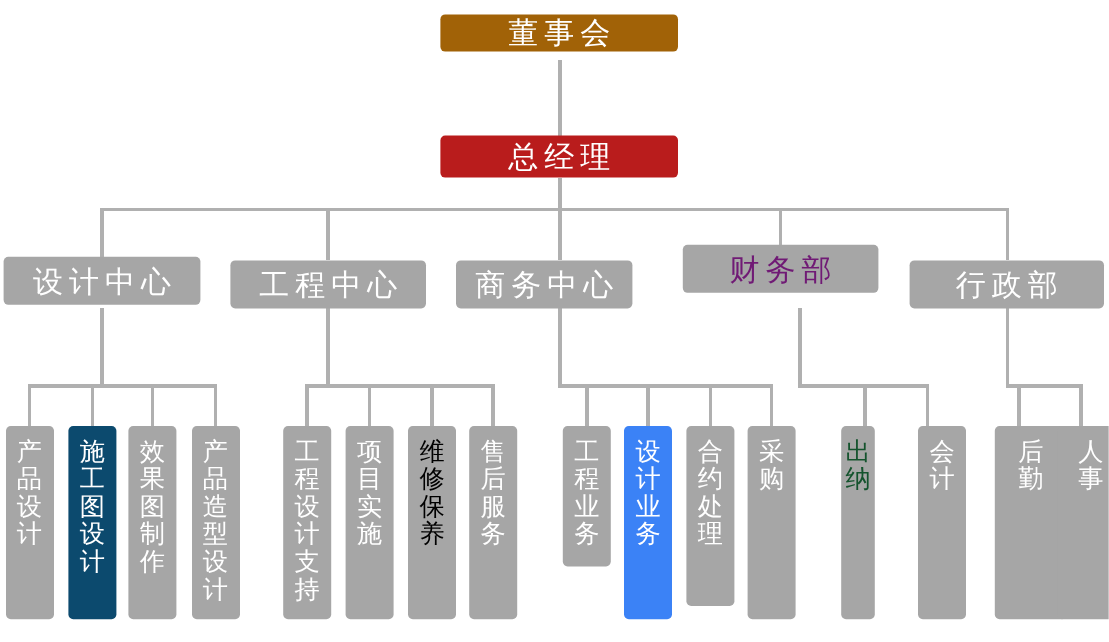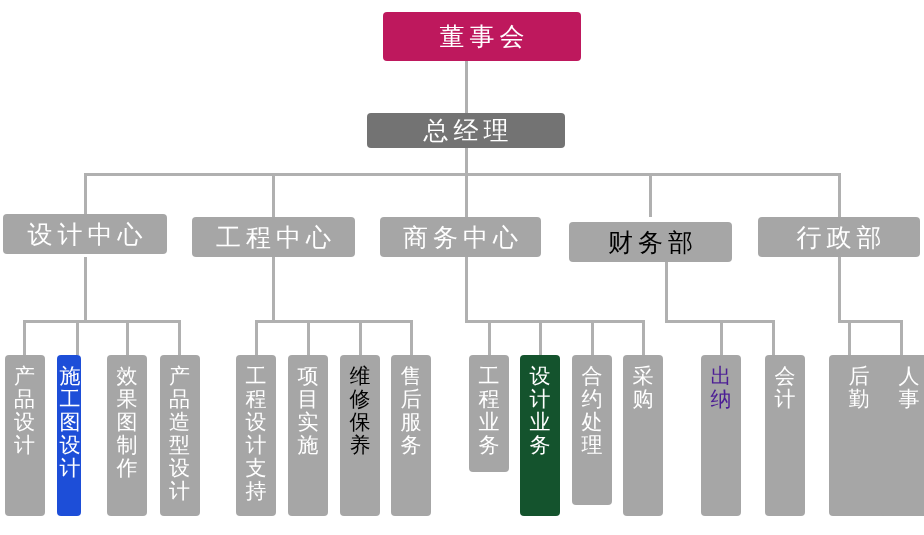--- a/index.html
+++ b/index.html
@@ -83,27 +83,27 @@
       <line x1="666.5" y1="257" x2="666.5" y2="321.5" stroke="#b0b0b0" stroke-width="3"></line>
       <line x1="665" y1="321.5" x2="774.5" y2="321.5" stroke="#b0b0b0" stroke-width="3"></line>
       <line x1="721" y1="321.5" x2="721" y2="355" stroke="#b0b0b0" stroke-width="3"></line>
       <line x1="773" y1="321.5" x2="773" y2="355" stroke="#b0b0b0" stroke-width="3"></line>
       <line x1="839.5" y1="257" x2="839.5" y2="321.5" stroke="#b0b0b0" stroke-width="3"></line>
       <line x1="838" y1="321.5" x2="902.5" y2="321.5" stroke="#b0b0b0" stroke-width="3"></line>
       <line x1="849" y1="321.5" x2="849" y2="355" stroke="#b0b0b0" stroke-width="3"></line>
       <line x1="901" y1="321.5" x2="901" y2="355" stroke="#b0b0b0" stroke-width="3"></line>
     </svg>
   <div id="nodes">
-      <div class="node hbox" style="left: 367px; top: 12px; width: 198px; height: 49px; background: #be185d; color: rgb(255, 255, 255); margin-left: 16px;">董事会</div>
-      <div class="node hbox" style="left: 367px; top: 113px; width: 198px; height: 35px; background: #737373; color: rgb(255, 255, 255);">总经理</div>
+      <div class="node hbox" style="left: 367px; top: 12px; width: 198px; height: 31px; background: #a16207; color: rgb(255, 255, 255);">董事会</div>
+      <div class="node hbox" style="left: 367px; top: 113px; width: 198px; height: 35px; background: #b91c1c; color: rgb(255, 255, 255);">总经理</div>
       <div class="node hbox" style="left: 3px; top: 214px; width: 164px; height: 40px; background: rgb(166, 166, 166); color: rgb(255, 255, 255);">设计中心</div>
       <div class="node vbox" style="left: 4.5px; top: 355px; width: 40px; height: 161px; background: rgb(166, 166, 166); color: rgb(255, 255, 255);">
         <span class="vlabel">产品设计</span>
       </div>
-      <div class="node vbox" style="left: 57px; top: 355px; width: 24px; height: 161px; background: #1d4ed8; color: rgb(255, 255, 255);">
+      <div class="node vbox" style="left: 57px; top: 355px; width: 40px; height: 161px; background: #0c4a6e; color: rgb(255, 255, 255);">
         <span class="vlabel">施工图设计</span>
       </div>
       <div class="node vbox" style="left: 107px; top: 355px; width: 40px; height: 161px; background: rgb(166, 166, 166); color: rgb(255, 255, 255);">
         <span class="vlabel">效果图制作</span>
       </div>
       <div class="node vbox" style="left: 159.5px; top: 355px; width: 40px; height: 161px; background: rgb(166, 166, 166); color: rgb(255, 255, 255);">
         <span class="vlabel">产品造型设计</span>
       </div>
       <div class="node hbox" style="left: 192px; top: 217px; width: 163px; height: 40px; background: rgb(166, 166, 166); color: rgb(255, 255, 255);">工程中心</div>
       <div class="node vbox" style="left: 236px; top: 355px; width: 40px; height: 161px; background: rgb(166, 166, 166); color: rgb(255, 255, 255);">
@@ -111,35 +111,35 @@
       </div>
       <div class="node vbox" style="left: 288px; top: 355px; width: 40px; height: 161px; background: rgb(166, 166, 166); color: rgb(255, 255, 255);">
         <span class="vlabel">项目实施</span>
       </div>
       <div class="node vbox" style="left: 340px; top: 355px; width: 40px; height: 161px; background: rgb(166, 166, 166); color: #000000;">
         <span class="vlabel">维修保养</span>
       </div>
       <div class="node vbox" style="left: 391px; top: 355px; width: 40px; height: 161px; background: rgb(166, 166, 166); color: rgb(255, 255, 255);">
         <span class="vlabel">售后服务</span>
       </div>
-      <div class="node hbox" style="left: 380px; top: 217px; width: 161px; height: 40px; background: rgb(166, 166, 166); color: rgb(255, 255, 255);">商务中心</div>
+      <div class="node hbox" style="left: 380px; top: 217px; width: 147px; height: 40px; background: rgb(166, 166, 166); color: rgb(255, 255, 255);">商务中心</div>
       <div class="node vbox" style="left: 469px; top: 355px; width: 40px; height: 117px; background: rgb(166, 166, 166); color: rgb(255, 255, 255);">
         <span class="vlabel">工程业务</span>
       </div>
-      <div class="node vbox" style="left: 520px; top: 355px; width: 40px; height: 161px; background: #14532d; color: rgb(255, 255, 255);">
+      <div class="node vbox" style="left: 520px; top: 355px; width: 40px; height: 161px; background: #3b82f6; color: rgb(255, 255, 255);">
         <span class="vlabel">设计业务</span>
       </div>
       <div class="node vbox" style="left: 572px; top: 355px; width: 40px; height: 150px; background: rgb(166, 166, 166); color: rgb(255, 255, 255);">
         <span class="vlabel">合约处理</span>
       </div>
       <div class="node vbox" style="left: 623px; top: 355px; width: 40px; height: 161px; background: rgb(166, 166, 166); color: rgb(255, 255, 255);">
         <span class="vlabel">采购</span>
       </div>
-      <div class="node hbox" style="left: 569px; top: 222px; width: 163px; height: 40px; background: rgb(166, 166, 166); color: #000000;">财务部</div>
-      <div class="node vbox" style="left: 701px; top: 355px; width: 40px; height: 161px; background: rgb(166, 166, 166); color: #4c1d95;">
+      <div class="node hbox" style="left: 569px; top: 204px; width: 163px; height: 40px; background: rgb(166, 166, 166); color: #701a75;">财务部</div>
+      <div class="node vbox" style="left: 701px; top: 355px; width: 28px; height: 161px; background: rgb(166, 166, 166); color: #14532d;">
         <span class="vlabel">出纳</span>
       </div>
       <div class="node vbox" style="left: 753px; top: 355px; width: 40px; height: 161px; background: rgb(166, 166, 166); color: rgb(255, 255, 255); margin-left: 12px;">
         <span class="vlabel">会计</span>
       </div>
       <div class="node hbox" style="left: 758px; top: 217px; width: 162px; height: 40px; background: rgb(166, 166, 166); color: rgb(255, 255, 255);">行政部</div>
       <div class="node vbox" style="left: 829px; top: 355px; width: 60px; height: 161px; background: rgb(166, 166, 166); color: rgb(255, 255, 255);">
         <span class="vlabel">后勤</span>
       </div>
       <div class="node vbox" style="left: 881px; top: 355px; width: 56px; height: 161px; background: rgb(166, 166, 166); color: rgb(255, 255, 255);">

